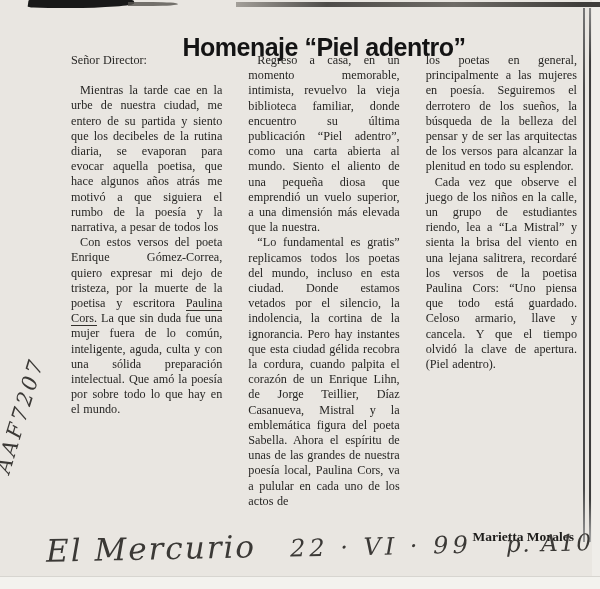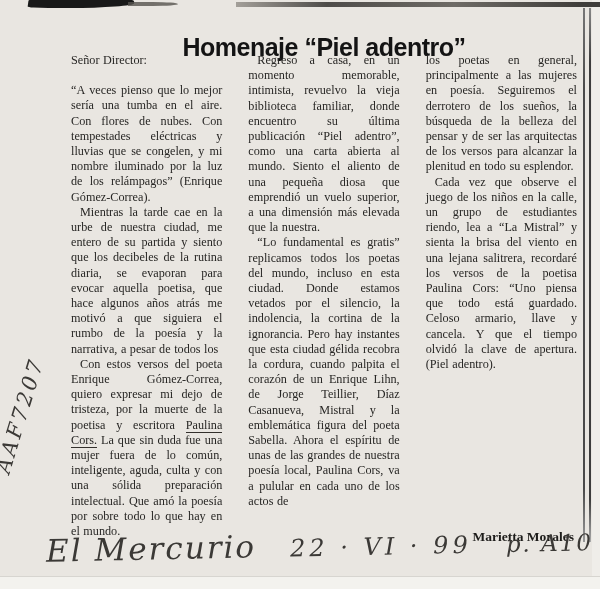--- a/index.html
+++ b/index.html
@@ -118,21 +118,20 @@
   <div class="top-streak"></div>
   <div class="col-rule-outer"></div>
   <div class="col-rule-inner"></div>
 
   <h1 class="headline">Homenaje “Piel adentro”</h1>
 
   <div class="columns">
 
     <div class="col">
       <p class="salutation">Señor Director:</p>
-      <p class="noindent">“A veces pienso que lo mejor sería una tumba en el aire. Con flores de nubes. Con tempestades eléctricas y lluvias que se congelen, y mi nombre iluminado por la luz de los relámpagos” (Enrique Gómez-Correa).</p>
       <p>Mientras la tarde cae en la urbe de nuestra ciudad, me entero de su partida y siento que los decibeles de la rutina diaria, se evaporan para evocar aquella poetisa, que hace algunos años atrás me motivó a que siguiera el rumbo de la poesía y la narrativa, a pesar de todos los</p>
       <p><span>Con estos versos del poeta Enrique Gómez-Correa, quiero expresar mi dejo de tristeza, por la muerte de la poetisa y escritora </span><span class="pen-underline">Paulina Cors.</span><span> La que sin duda fue una mujer fuera de lo común, inteligente, aguda, culta y con una sólida preparación intelectual. Que amó la poesía por sobre todo lo que hay en el mundo.</span></p>
     </div>
 
     <div class="col">
       <p>Regreso a casa, en un momento memorable, intimista, revuelvo la vieja biblioteca familiar, donde encuentro su última publicación “Piel adentro”, como una carta abierta al mundo. Siento el aliento de una pequeña diosa que emprendió un vuelo superior, a una dimensión más elevada que la nuestra.</p>
       <p>“Lo fundamental es gratis” replicamos todos los poetas del mundo, incluso en esta ciudad. Donde estamos vetados por el silencio, la indolencia, la cortina de la ignorancia. Pero hay instantes que esta ciudad gélida recobra la cordura, cuando palpita el corazón de un Enrique Lihn, de Jorge Teillier, Díaz Casanueva, Mistral y la emblemática figura del poeta Sabella. Ahora el espíritu de unas de las grandes de nuestra poesía local, Paulina Cors, va a pulular en cada uno de los actos de</p>
     </div>
 
     <div class="col">

